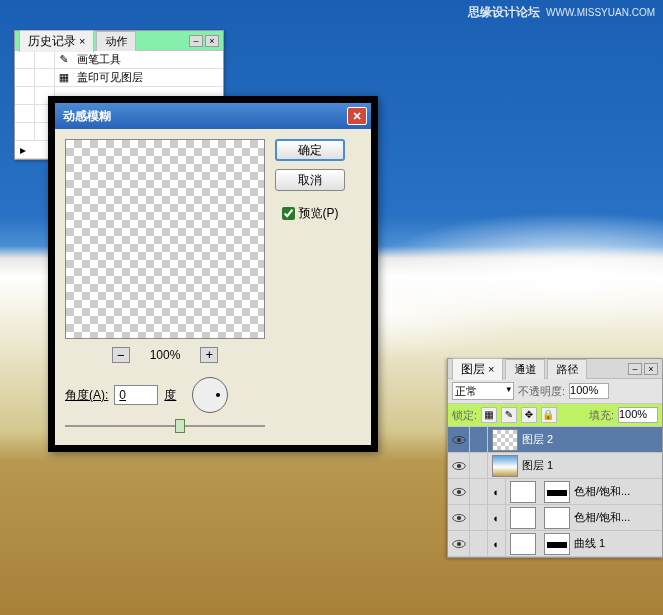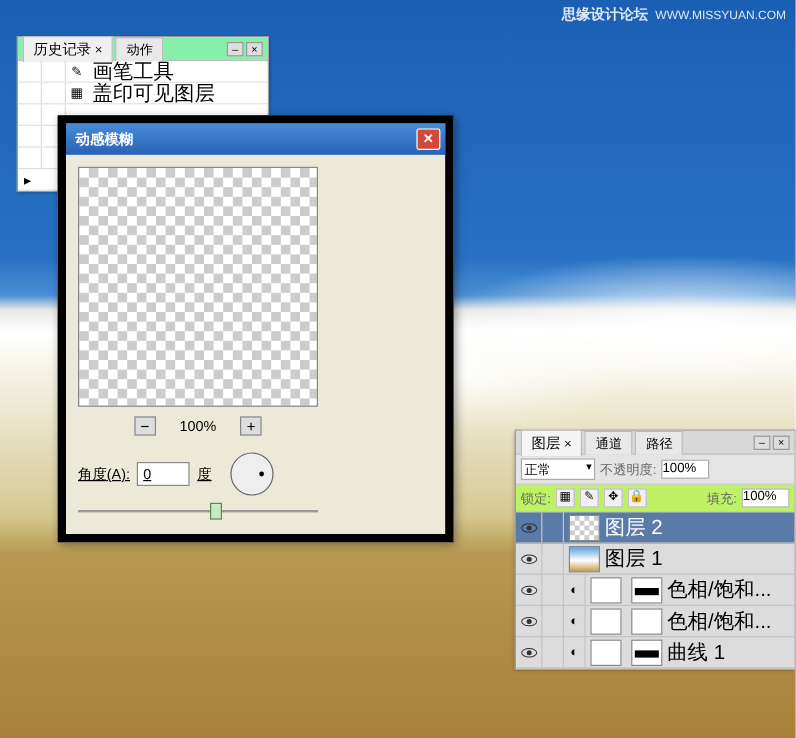--- a/index.html
+++ b/index.html
@@ -13,21 +13,21 @@
 .panel-tabs { display: flex; align-items: center; border-bottom: 1px solid #c0c0c0; background: #86efac; height: 20px; padding: 0 4px; }
 .panel-tab { padding: 2px 8px; background: #e8e8e8; border: 1px solid #bbb; border-bottom: none; margin-right: 2px; font-size: 11px; cursor: pointer; }
 .panel-tab.active { background: #f0f0f0; }
 .panel-controls { margin-left: auto; display: flex; gap: 2px; }
 .panel-ctrl { width: 14px; height: 12px; border: 1px solid #999; background: #ddd; font-size: 9px; text-align: center; line-height: 10px; cursor: pointer; }
 .history-rows { background: #fff; }
 .history-row { display: flex; align-items: center; height: 18px; border-bottom: 1px solid #e0e0e0; }
 .history-eye { width: 20px; border-right: 1px solid #ddd; height: 100%; }
 .history-well { width: 20px; border-right: 1px solid #ddd; height: 100%; }
 .history-icon { width: 18px; text-align: center; font-size: 11px; }
-.history-label { padding-left: 4px; font-size: 17px; }
+.history-label { padding-left: 4px; font-size: 11px; }
 .history-empty { height: 18px; border-bottom: 1px solid #e0e0e0; display: flex; }
 .history-marker { width: 16px; height: 100%; display: flex; align-items: center; justify-content: center; }
 
 
 .dialog { position: absolute; top: 96px; left: 48px; width: 330px; background: #ece9d8; border: 7px solid #000000; box-shadow: 2px 2px 8px rgba(0,0,0,.4); }
 .dialog-titlebar { height: 26px; background: linear-gradient(to bottom, #4a8bd6, #2862b8); display: flex; align-items: center; padding: 0 4px 0 8px; color: #fff; font-weight: bold; font-size: 12px; }
 .dialog-close { margin-left: auto; width: 20px; height: 18px; background: #d04a3a; border: 1px solid #fff; color: #fff; text-align: center; line-height: 16px; font-size: 11px; cursor: pointer; border-radius: 2px; }
 .dialog-body { padding: 10px; display: flex; gap: 10px; }
 .preview-area { width: 200px; }
 .preview-box { width: 200px; height: 200px; border: 1px solid #888; background: repeating-conic-gradient(#ccc 0% 25%, #fff 0% 50%) 0 0/16px 16px; }
@@ -42,21 +42,21 @@
 .slider { width: 200px; height: 18px; margin: 4px auto 0; position: relative; }
 .slider-track { position: absolute; top: 8px; left: 0; right: 0; height: 2px; background: #999; }
 .slider-thumb { position: absolute; top: 2px; left: 55%; width: 10px; height: 14px; background: #cde6c4; border: 1px solid #5a8a4a; cursor: pointer; }
 .dialog-right { display: flex; flex-direction: column; gap: 8px; align-items: center; }
 .dlg-btn { width: 70px; height: 22px; border: 1px solid #888; background: linear-gradient(#fff,#e0e0e0); cursor: pointer; font-size: 12px; border-radius: 3px; }
 .dlg-btn.default { border: 2px solid #4a8bd6; }
 .preview-chk { display: flex; align-items: center; gap: 4px; margin-top: 6px; }
 .preview-chk input { accent-color: #2a7a2a; }
 
 
-.layers-panel { position: absolute; top: 358px; right: 0; width: 234px; background: #e6e6e6; border: 1px solid #9a9a9a; box-shadow: -1px 1px 3px rgba(0,0,0,.3); }
+.layers-panel { position: absolute; top: 358px; right: 0; width: 216px; background: #e6e6e6; border: 1px solid #9a9a9a; box-shadow: -1px 1px 3px rgba(0,0,0,.3); }
 .lp-tabs { display: flex; align-items: center; background: #d8d8d8; height: 20px; padding: 0 4px; border-bottom: 1px solid #bbb; }
 .lp-tab { padding: 2px 8px; background: #e8e8e8; border: 1px solid #bbb; border-bottom: none; margin-right: 2px; font-size: 11px; cursor: pointer; }
 .lp-tab.active { background: #f4f4f4; }
 .lp-opts { display: flex; align-items: center; padding: 3px 4px; gap: 4px; border-bottom: 1px solid #c8c8c8; background: #e4e4e4; }
 .lp-select { width: 62px; height: 18px; border: 1px solid #aaa; background: #fff; font-size: 11px; padding-left: 2px; appearance: none; }
 .lp-selectwrap { position: relative; }
 .lp-selectwrap::after { content: '▾'; position: absolute; right: 3px; top: 2px; font-size: 9px; pointer-events: none; }
 .lp-label { font-size: 11px; color: #666; }
 .lp-pct { width: 40px; height: 16px; border: 1px solid #aaa; background: #fff; font-size: 11px; text-align: right; padding-right: 10px; position: relative; }
 .lp-locks { display: flex; align-items: center; padding: 3px 4px; gap: 4px; border-bottom: 1px solid #c8c8c8; background: #bef264; }
@@ -66,21 +66,21 @@
 .lp-row.sel { background: #5a7aa8; color: #fff; }
 .lp-eye { width: 22px; height: 100%; border-right: 1px solid #c4c4c4; display: flex; align-items: center; justify-content: center; cursor: pointer; }
 .lp-eye svg { width: 14px; height: 10px; }
 .lp-link { width: 18px; height: 100%; border-right: 1px solid #c4c4c4; display: flex; align-items: center; justify-content: center; font-size: 11px; }
 .lp-thumb { width: 26px; height: 22px; margin: 0 4px; border: 1px solid #888; background: #fff; }
 .lp-thumb.checker { background: repeating-conic-gradient(#ccc 0% 25%, #fff 0% 50%) 0 0/8px 8px; }
 .lp-thumb.sky { background: linear-gradient(#5aa0e0 0%, #fff 55%, #c0a050 100%); }
 .lp-thumb.mask { background: #fff; position: relative; }
 .lp-thumb.mask::after { content: ''; position: absolute; left: 2px; right: 2px; top: 8px; height: 6px; background: #000; }
 .lp-thumb.white { background: #fff; }
-.lp-name { font-size: 17px; }
+.lp-name { font-size: 11px; }
 </style>
 </head>
 <body>
 
 <div class="clouds"></div>
 <div class="watermark">
   <span>思缘设计论坛</span><span class="url">WWW.MISSYUAN.COM</span>
 </div>
 
 <div class="history-panel">
@@ -140,20 +140,28 @@
       <div class="angle-row">
         <span>角度(A):</span>
         <input class="angle-input" value="0" style="">
         <span>度</span>
         <div class="angle-dial"></div>
       </div>
       <div class="slider">
         <div class="slider-track"></div>
           <div class="slider-thumb"></div>
       </div>
+    </div>
+    <div class="dialog-right">
+      <button class="dlg-btn default">确定</button>
+      <button class="dlg-btn">取消</button>
+      <label class="preview-chk">
+        <input type="checkbox" checked="" style="">
+        <span>预览(P)</span>
+      </label>
     </div>
   </div>
 </div>
 
 <div class="layers-panel">
   <div class="lp-tabs">
     <div class="lp-tab active"><span>图层</span> ×</div>
     <div class="lp-tab">通道</div>
     <div class="lp-tab">路径</div>
     <div class="panel-controls">

